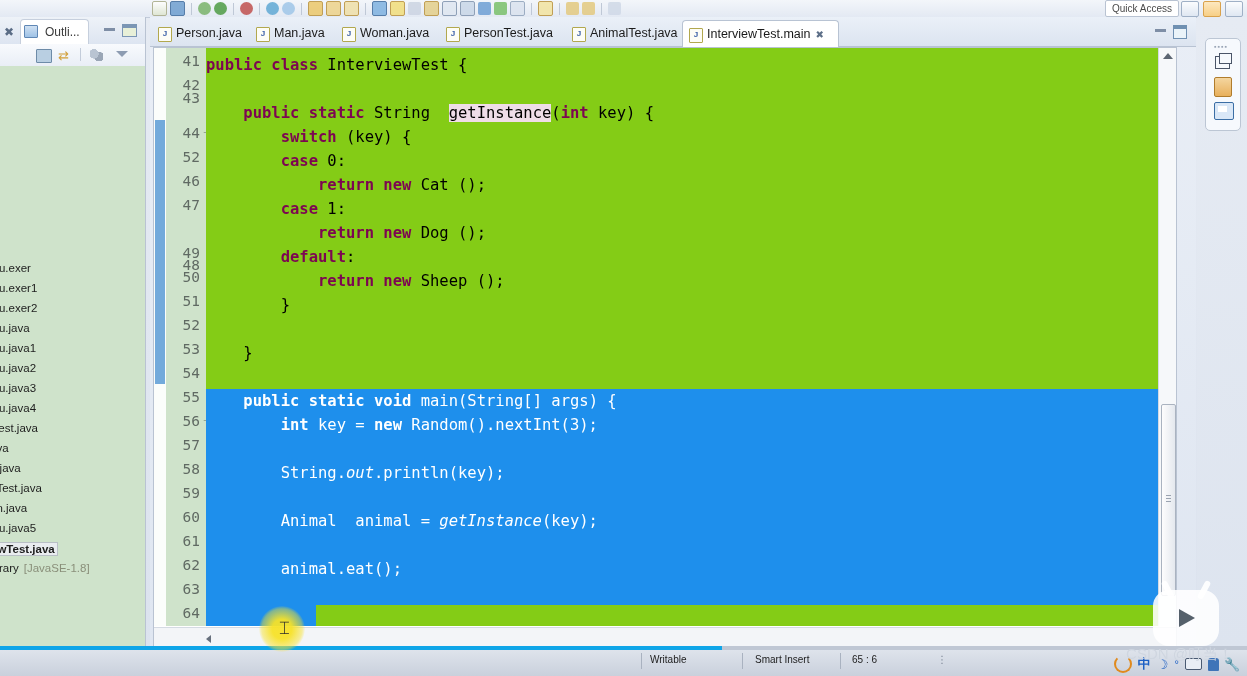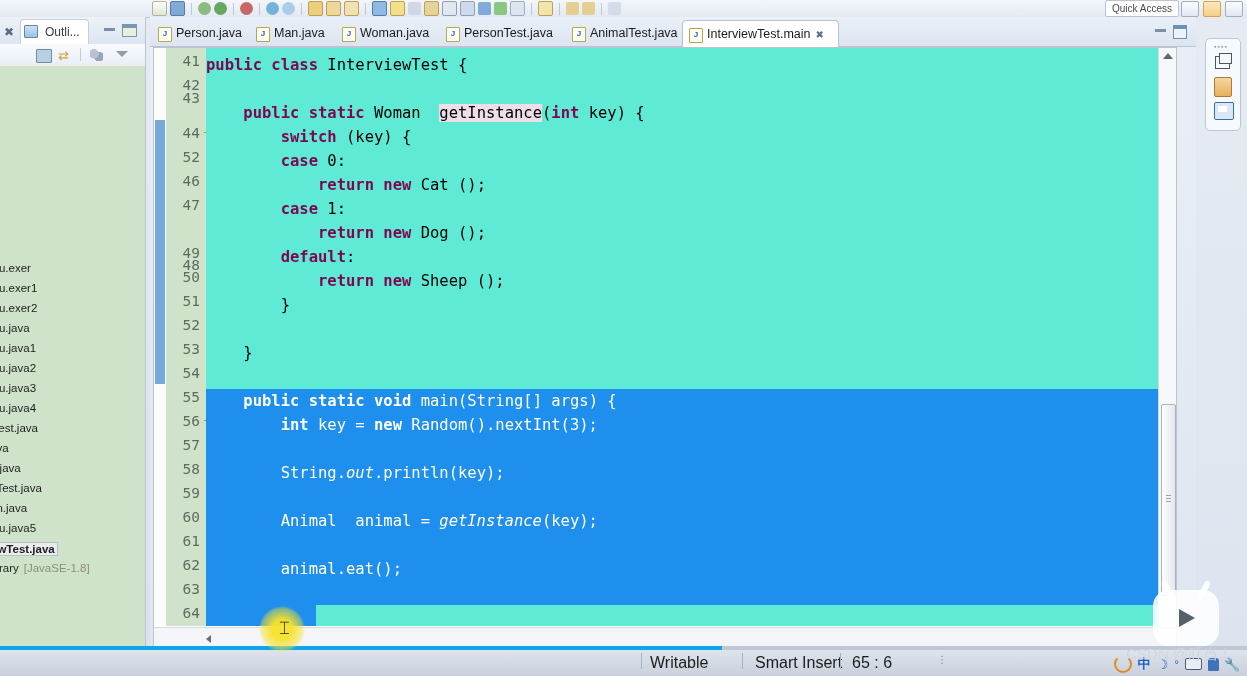--- a/index.html
+++ b/index.html
@@ -117,21 +117,21 @@
     position:absolute;left:12px;top:0;width:40px;height:578px;
     background:#cfe3cb;text-align:right;
   }
   .ln{
     position:absolute;right:6px;font-size:14.5px;color:#606a63;
     font-family:"DejaVu Sans Mono",monospace;
   }
   .foldmark{position:absolute;right:-2px;font-size:11px;color:#8b9a8b;}
   .codearea{
     position:absolute;left:52px;top:0;width:952px;height:578px;
-    background:#5eead4;overflow:hidden;
+    background:#84cc16;overflow:hidden;
   }
   .cl{
     position:absolute;left:0;width:952px;height:24px;line-height:24px;
     font-family:"DejaVu Sans Mono",monospace;font-size:15.5px;
     white-space:pre;color:#000;
   }
   .cl.sel{background:#1e8fec;color:#fff;}
   .cl .txt{padding-left:0px;display:inline-block;}
   .kw{color:#7d0552;font-weight:bold;}
   .sel .kw{color:#ffffff;font-weight:bold;}
@@ -176,21 +176,21 @@
   .rs-i3{position:absolute;left:8px;top:63px;width:18px;height:16px;background:#d9e7f7;border:1.5px solid #3b6ea5;border-radius:2px;}
   .rs-i3:after{content:"";position:absolute;left:3px;top:3px;width:9px;height:6px;background:#fff;}
 
   
   .statusbar{
     position:absolute;left:0;bottom:0;width:1247px;height:27px;
     background:linear-gradient(#dfe4ec,#c9d0dc);
     border-top:1px solid #b6bfcd;
   }
   .sb-cell{
-    position:absolute;top:5px;font-size:16px;color:#1c1c1c;white-space:nowrap;
+    position:absolute;top:5px;font-size:10px;color:#1c1c1c;white-space:nowrap;
   }
   .sb-div{position:absolute;top:4px;width:1px;height:16px;background:#a9b2c0;}
   .sb-dots{position:absolute;top:5px;font-size:10px;color:#7b8493;letter-spacing:0;}
   .progress-track{position:absolute;left:0;top:-3px;width:1247px;height:4px;background:#bfc7d4;}
   .progress-fill{position:absolute;left:0;top:-3px;width:722px;height:4px;background:#0fa5e8;}
 
   
   .ime{position:absolute;right:6px;bottom:3px;display:flex;align-items:center;gap:6px;}
   .ime-o{width:14px;height:14px;border:2.5px solid #e08a1e;border-top-color:transparent;border-radius:50%;}
   .ime-t{font-size:13px;color:#1b5fc4;font-weight:bold;}
@@ -356,21 +356,21 @@
           <div class="ln" style="top: 437px;">59</div>
           <div class="ln" style="top: 461px;">60</div>
           <div class="ln" style="top: 485px;">61</div>
           <div class="ln" style="top: 509px;">62</div>
           <div class="ln" style="top: 533px;">63</div>
           <div class="ln" style="top: 557px;">64</div>
         </div>
       <div class="codearea" id="codearea">
           <div class="cl" style="top: 5px;"><span class="txt"><span class="kw">public </span><span class="kw">class </span><span>InterviewTest {</span></span></div>
           <div class="cl" style="top: 29px;"><span class="txt"></span></div>
-          <div class="cl" style="top: 53px;"><span class="txt"><span>    </span><span class="kw">public </span><span class="kw">static </span><span>Woman  </span><span class="hl">getInstance</span><span>(</span><span class="kw">int </span><span>key) {</span></span></div>
+          <div class="cl" style="top: 53px;"><span class="txt"><span>    </span><span class="kw">public </span><span class="kw">static </span><span>String  </span><span class="hl">getInstance</span><span>(</span><span class="kw">int </span><span>key) {</span></span></div>
           <div class="cl" style="top: 77px;"><span class="txt"><span>        </span><span class="kw">switch </span><span>(key) {</span></span></div>
           <div class="cl" style="top: 101px;"><span class="txt"><span>        </span><span class="kw">case </span><span>0:</span></span></div>
           <div class="cl" style="top: 125px;"><span class="txt"><span>            </span><span class="kw">return </span><span class="kw">new </span><span>Cat ();</span></span></div>
           <div class="cl" style="top: 149px;"><span class="txt"><span>        </span><span class="kw">case </span><span>1:</span></span></div>
           <div class="cl" style="top: 173px;"><span class="txt"><span>            </span><span class="kw">return </span><span class="kw">new </span><span>Dog ();</span></span></div>
           <div class="cl" style="top: 197px;"><span class="txt"><span>        </span><span class="kw">default</span><span>:</span></span></div>
           <div class="cl" style="top: 221px;"><span class="txt"><span>            </span><span class="kw">return </span><span class="kw">new </span><span>Sheep ();</span></span></div>
           <div class="cl" style="top: 245px;"><span class="txt"><span>        }</span></span></div>
           <div class="cl" style="top: 269px;"><span class="txt"></span></div>
           <div class="cl" style="top: 293px;"><span class="txt"><span>    }</span></span></div>

